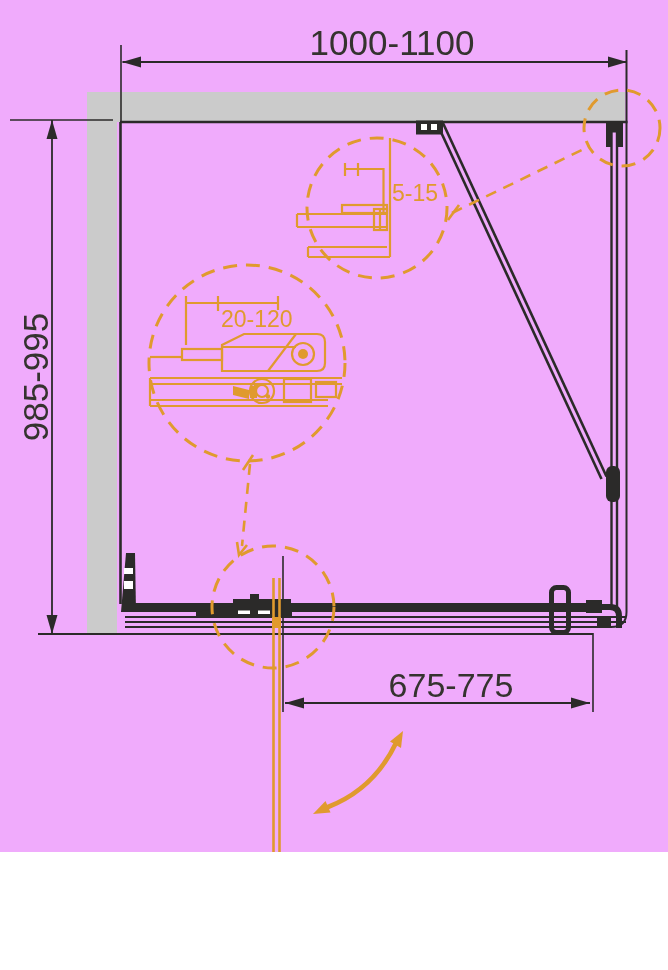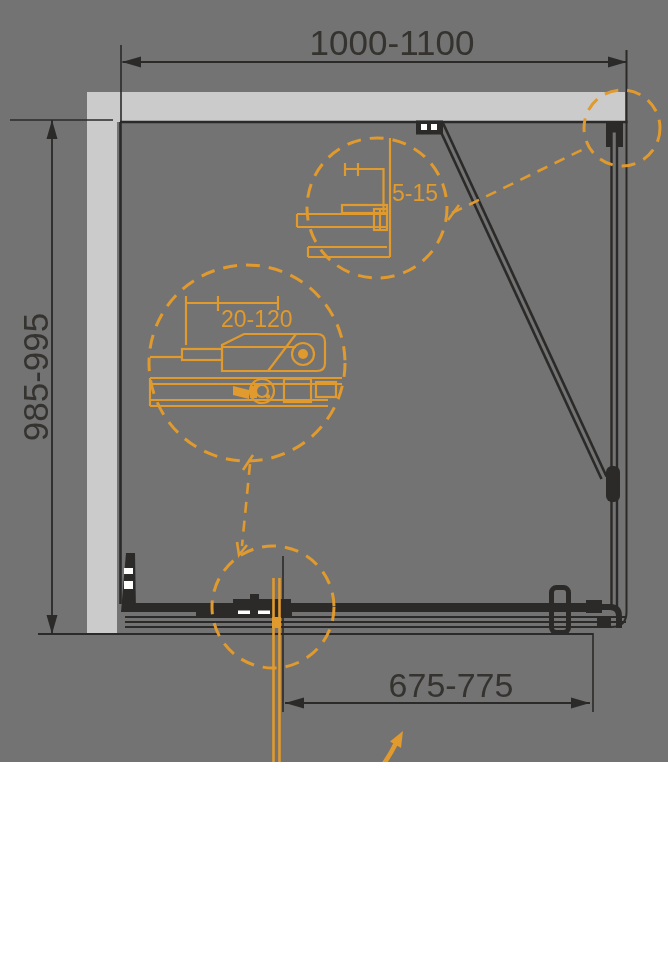--- a/index.html
+++ b/index.html
@@ -2,21 +2,21 @@
 <html style="--line: #2b2a29; --dim-text: #35332f; --accent: #e09a2e; --wall-fill: #cbcbcb;"><head>
 <meta charset="utf-8">
 <style>
   :root{
     --line:#2b2a29;
     --dim-text:#35332f;
     --accent:#e09a2e;
     --wall-fill:#cbcbcb;
   }
   html,body{margin:0;padding:0;background:#ffffff;}
-  .stage{width:668px;height:762px;position:relative;background:#737373;}
+  .stage{width:668px;height:852px;position:relative;background:#f0abfc;}
   svg{display:block;}
   .ln{stroke:var(--line);fill:none;}
   .fillln{fill:var(--line);stroke:none;}
   .acc{stroke:var(--accent);fill:none;}
   .accfill{fill:var(--accent);stroke:none;}
   .wall{fill:var(--wall-fill);stroke:none;}
   .dim-text{font-family:"Liberation Sans","DejaVu Sans",sans-serif;font-size:35px;fill:var(--dim-text);}
   .dim-text-sm{font-family:"Liberation Sans","DejaVu Sans",sans-serif;font-size:34px;fill:var(--dim-text);}
   .acc-text{font-family:"Liberation Sans","DejaVu Sans",sans-serif;font-size:23px;fill:var(--accent);}
   .dashc{stroke:var(--accent);fill:none;stroke-width:3;stroke-dasharray:14 9;}

